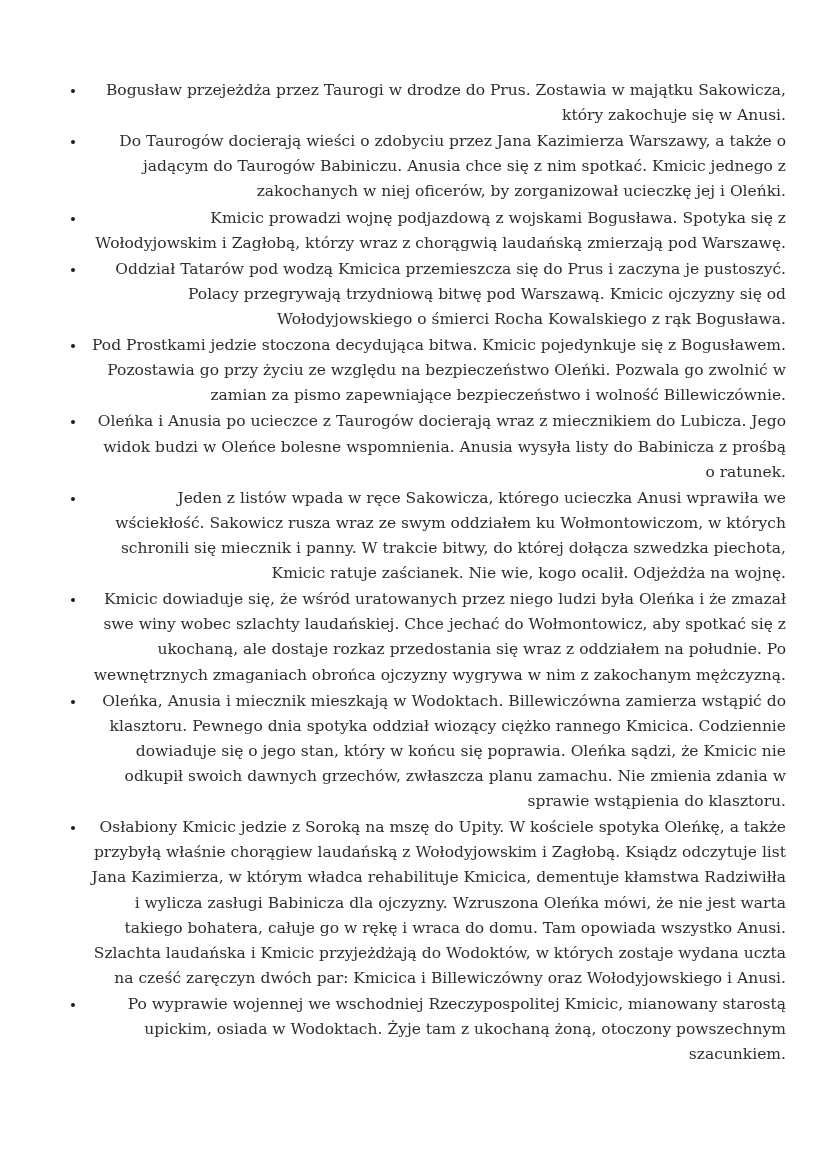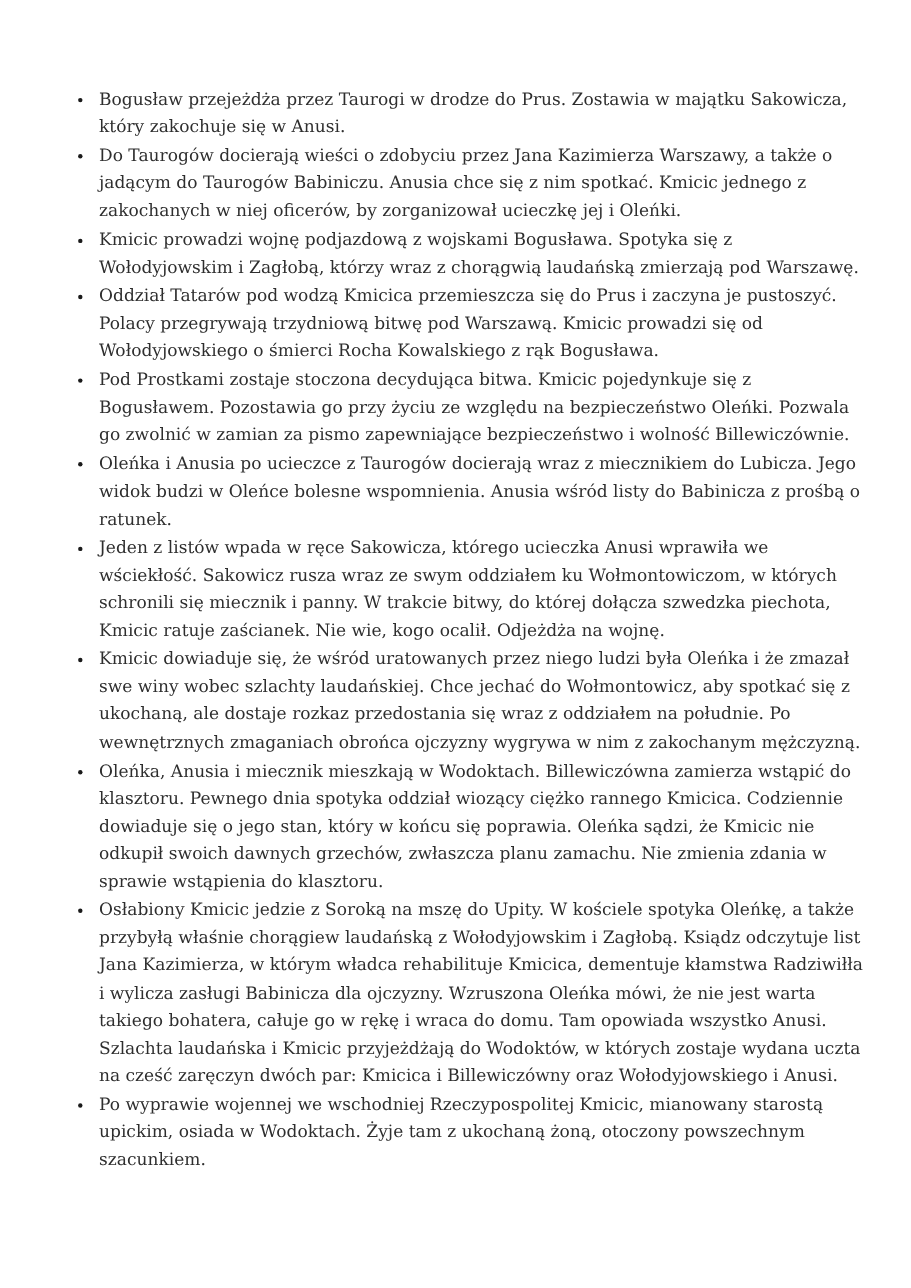--- a/index.html
+++ b/index.html
@@ -25,38 +25,38 @@
   ul.summary-list {
     margin: 0;
     padding: 0 0 0 22px;
     list-style: disc outside;
   }
   ul.summary-list li {
     font-size: 15.5px;
     line-height: 1.62;
     margin: 0 0 1px 0;
     padding-left: 4px;
-    text-align: left;
+    text-align: right;
     color: #2e2e2e;
   }
   ul.summary-list li::marker {
     color: #1a1a1a;
     font-size: 14px;
   }
 </style>
 </head>
 <body>
 
 <div class="page">
   <ul class="summary-list">
     <li>Bogusław przejeżdża przez Taurogi w drodze do Prus. Zostawia w majątku Sakowicza, który zakochuje się w Anusi.</li>
     <li>Do Taurogów docierają wieści o zdobyciu przez Jana Kazimierza Warszawy, a także o jadącym do Taurogów Babiniczu. Anusia chce się z nim spotkać. Kmicic jednego z zakochanych w niej oficerów, by zorganizował ucieczkę jej i Oleńki.</li>
     <li>Kmicic prowadzi wojnę podjazdową z wojskami Bogusława. Spotyka się z Wołodyjowskim i Zagłobą, którzy wraz z chorągwią laudańską zmierzają pod Warszawę.</li>
-    <li>Oddział Tatarów pod wodzą Kmicica przemieszcza się do Prus i zaczyna je pustoszyć. Polacy przegrywają trzydniową bitwę pod Warszawą. Kmicic prowadzi się od Wołodyjowskiego o śmierci Rocha Kowalskiego z rąk Bogusława.</li>
-    <li>Pod Prostkami zostaje stoczona decydująca bitwa. Kmicic pojedynkuje się z Bogusławem. Pozostawia go przy życiu ze względu na bezpieczeństwo Oleńki. Pozwala go zwolnić w zamian za pismo zapewniające bezpieczeństwo i wolność Billewiczównie.</li>
-    <li>Oleńka i Anusia po ucieczce z Taurogów docierają wraz z miecznikiem do Lubicza. Jego widok budzi w Oleńce bolesne wspomnienia. Anusia wśród listy do Babinicza z prośbą o ratunek.</li>
+    <li>Oddział Tatarów pod wodzą Kmicica przemieszcza się do Prus i zaczyna je pustoszyć. Polacy przegrywają trzydniową bitwę pod Warszawą. Kmicic ojczyzny się od Wołodyjowskiego o śmierci Rocha Kowalskiego z rąk Bogusława.</li>
+    <li>Pod Prostkami jedzie stoczona decydująca bitwa. Kmicic pojedynkuje się z Bogusławem. Pozostawia go przy życiu ze względu na bezpieczeństwo Oleńki. Pozwala go zwolnić w zamian za pismo zapewniające bezpieczeństwo i wolność Billewiczównie.</li>
+    <li>Oleńka i Anusia po ucieczce z Taurogów docierają wraz z miecznikiem do Lubicza. Jego widok budzi w Oleńce bolesne wspomnienia. Anusia wysyła listy do Babinicza z prośbą o ratunek.</li>
     <li>Jeden z listów wpada w ręce Sakowicza, którego ucieczka Anusi wprawiła we wściekłość. Sakowicz rusza wraz ze swym oddziałem ku Wołmontowiczom, w których schronili się miecznik i panny. W trakcie bitwy, do której dołącza szwedzka piechota, Kmicic ratuje zaścianek. Nie wie, kogo ocalił. Odjeżdża na wojnę.</li>
     <li>Kmicic dowiaduje się, że wśród uratowanych przez niego ludzi była Oleńka i że zmazał swe winy wobec szlachty laudańskiej. Chce jechać do Wołmontowicz, aby spotkać się z ukochaną, ale dostaje rozkaz przedostania się wraz z oddziałem na południe. Po wewnętrznych zmaganiach obrońca ojczyzny wygrywa w nim z zakochanym mężczyzną.</li>
     <li>Oleńka, Anusia i miecznik mieszkają w Wodoktach. Billewiczówna zamierza wstąpić do klasztoru. Pewnego dnia spotyka oddział wiozący ciężko rannego Kmicica. Codziennie dowiaduje się o jego stan, który w końcu się poprawia. Oleńka sądzi, że Kmicic nie odkupił swoich dawnych grzechów, zwłaszcza planu zamachu. Nie zmienia zdania w sprawie wstąpienia do klasztoru.</li>
     <li>Osłabiony Kmicic jedzie z Soroką na mszę do Upity. W kościele spotyka Oleńkę, a także przybyłą właśnie chorągiew laudańską z Wołodyjowskim i Zagłobą. Ksiądz odczytuje list Jana Kazimierza, w którym władca rehabilituje Kmicica, dementuje kłamstwa Radziwiłła i wylicza zasługi Babinicza dla ojczyzny. Wzruszona Oleńka mówi, że nie jest warta takiego bohatera, całuje go w rękę i wraca do domu. Tam opowiada wszystko Anusi. Szlachta laudańska i Kmicic przyjeżdżają do Wodoktów, w których zostaje wydana uczta na cześć zaręczyn dwóch par: Kmicica i Billewiczówny oraz Wołodyjowskiego i Anusi.</li>
     <li>Po wyprawie wojennej we wschodniej Rzeczypospolitej Kmicic, mianowany starostą upickim, osiada w Wodoktach. Żyje tam z ukochaną żoną, otoczony powszechnym szacunkiem.</li>
   </ul>
 </div>
 
 </body></html>

